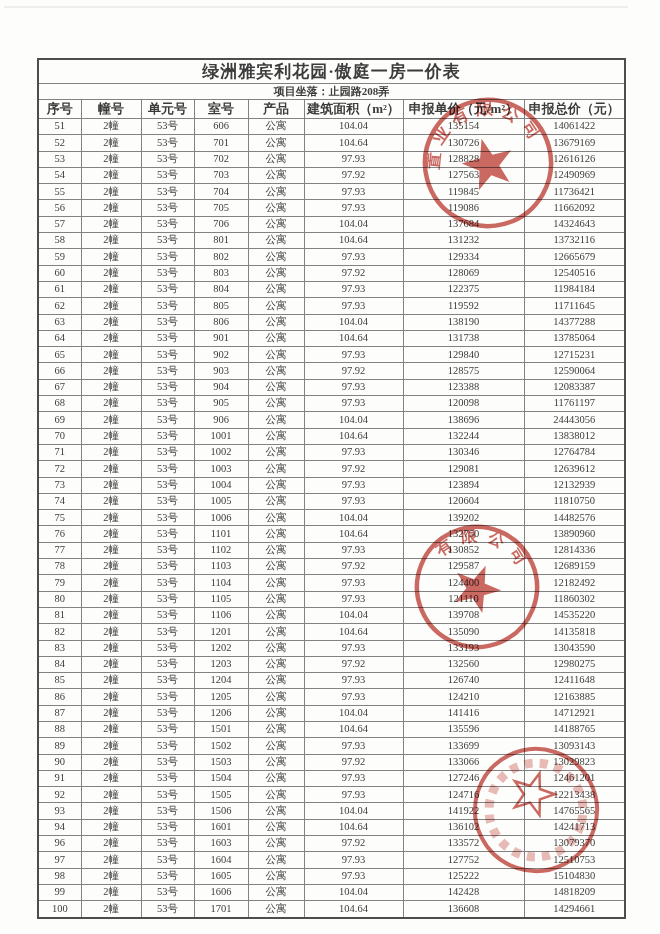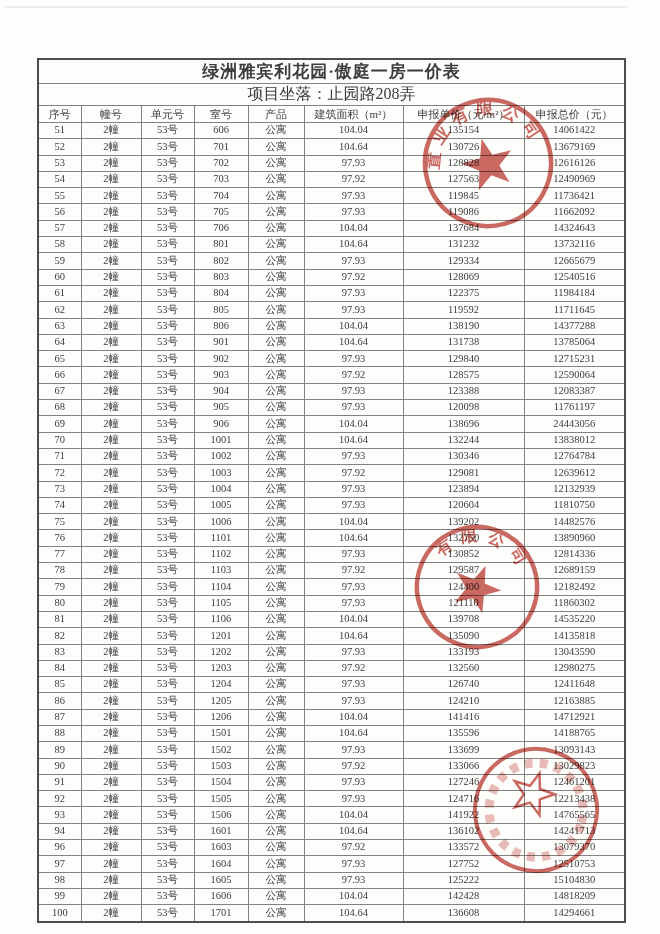--- a/index.html
+++ b/index.html
@@ -18,22 +18,22 @@
     border:2px solid #4d4d4d;
   }
   table.price th, table.price td {
     border:1px solid #828282;
     text-align:center; vertical-align:middle;
     padding:0; margin:0;
     color:#3c3c3c;
     white-space:nowrap; overflow:hidden;
   }
   .title-cell   { height:22px; font-size:17px; font-weight:bold; color:#2d2d2d; letter-spacing:1px; }
-  .subtitle-cell{ height:14px; font-size:16px; font-weight:normal; color:#333; }
-  thead th      { height:16px; font-size:11px; font-weight:normal; color:#333; }
+  .subtitle-cell{ height:14px; font-size:11px; font-weight:bold; color:#333; }
+  thead th      { height:16px; font-size:13px; font-weight:bold; color:#333; }
   tbody td      { height:15.3px; font-size:10.5px; line-height:1; }
 
   .stamp { position:absolute; mix-blend-mode:multiply; opacity:0.8; pointer-events:none; }
   .stamp text { font-family:"DejaVu Sans",sans-serif; font-weight:bold; }
 </style>
 </head>
 <body>
 
 <div class="page">
   <div class="scan-artifact"></div>

